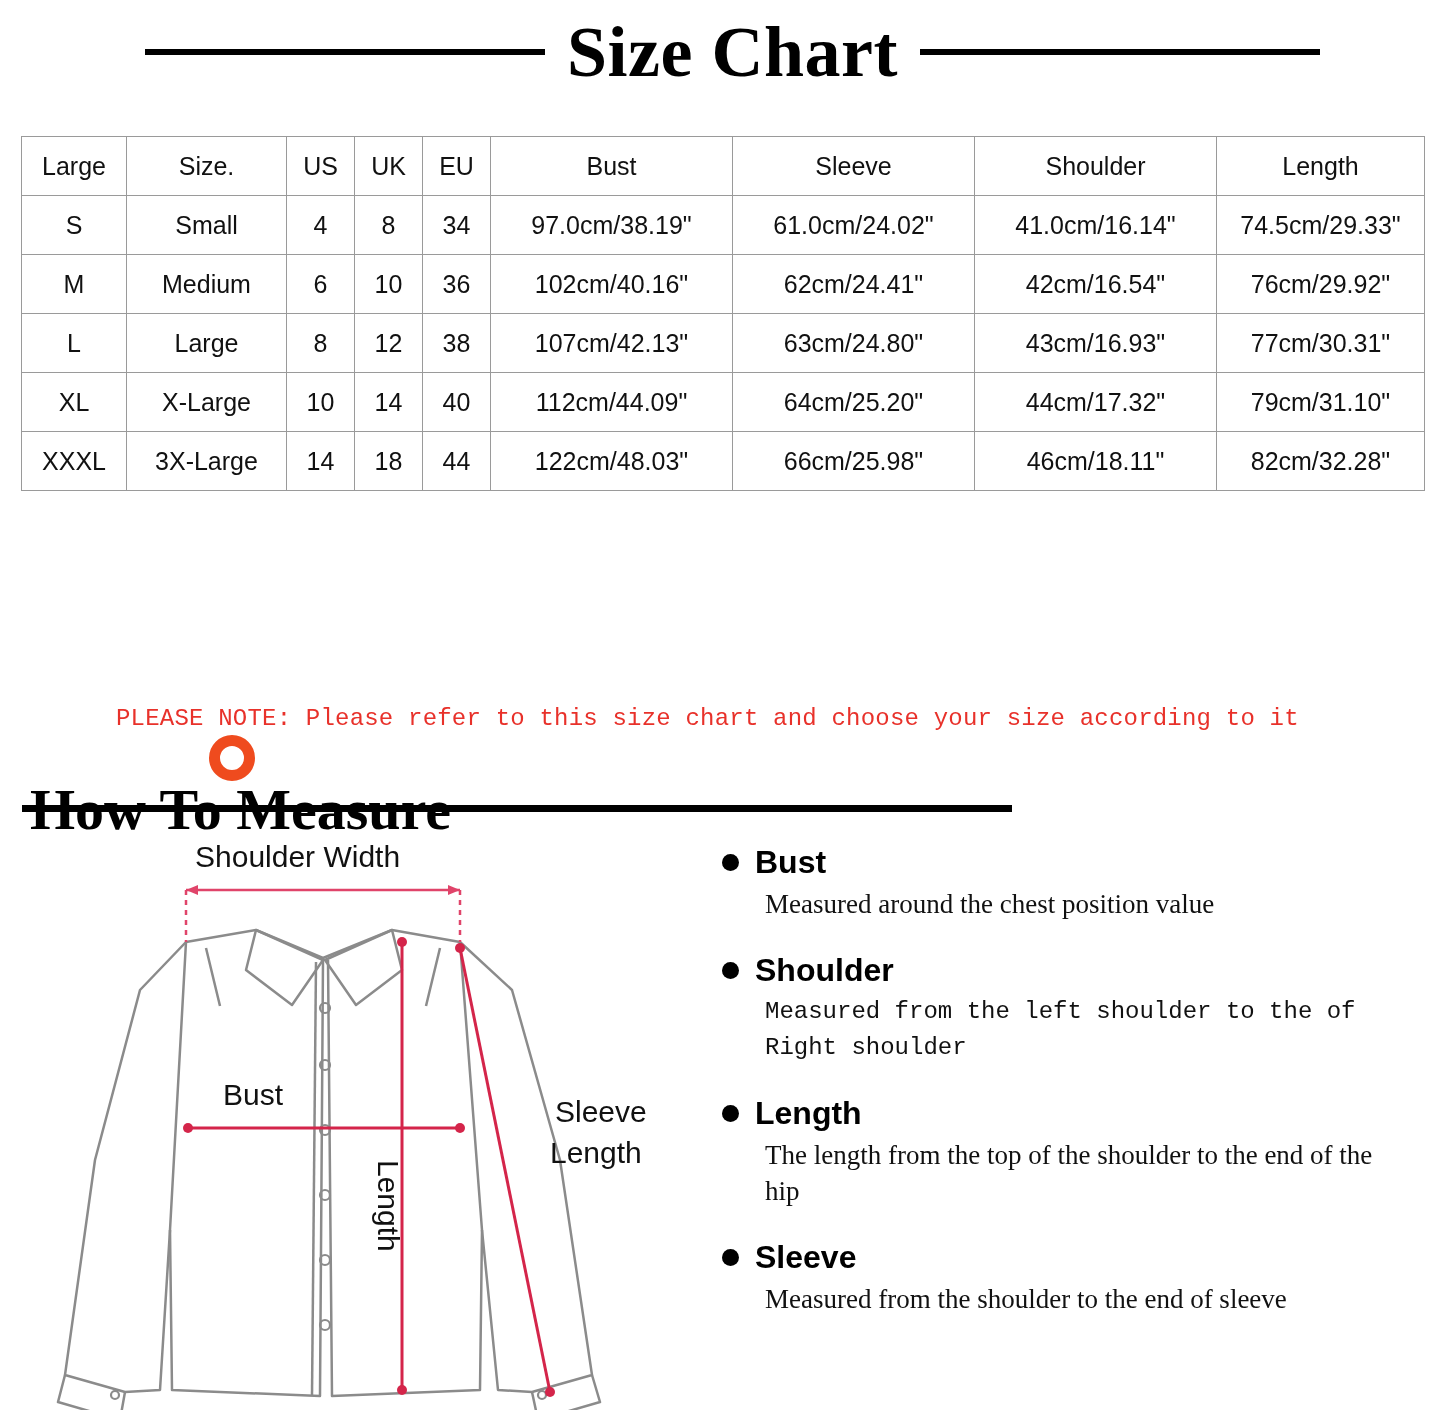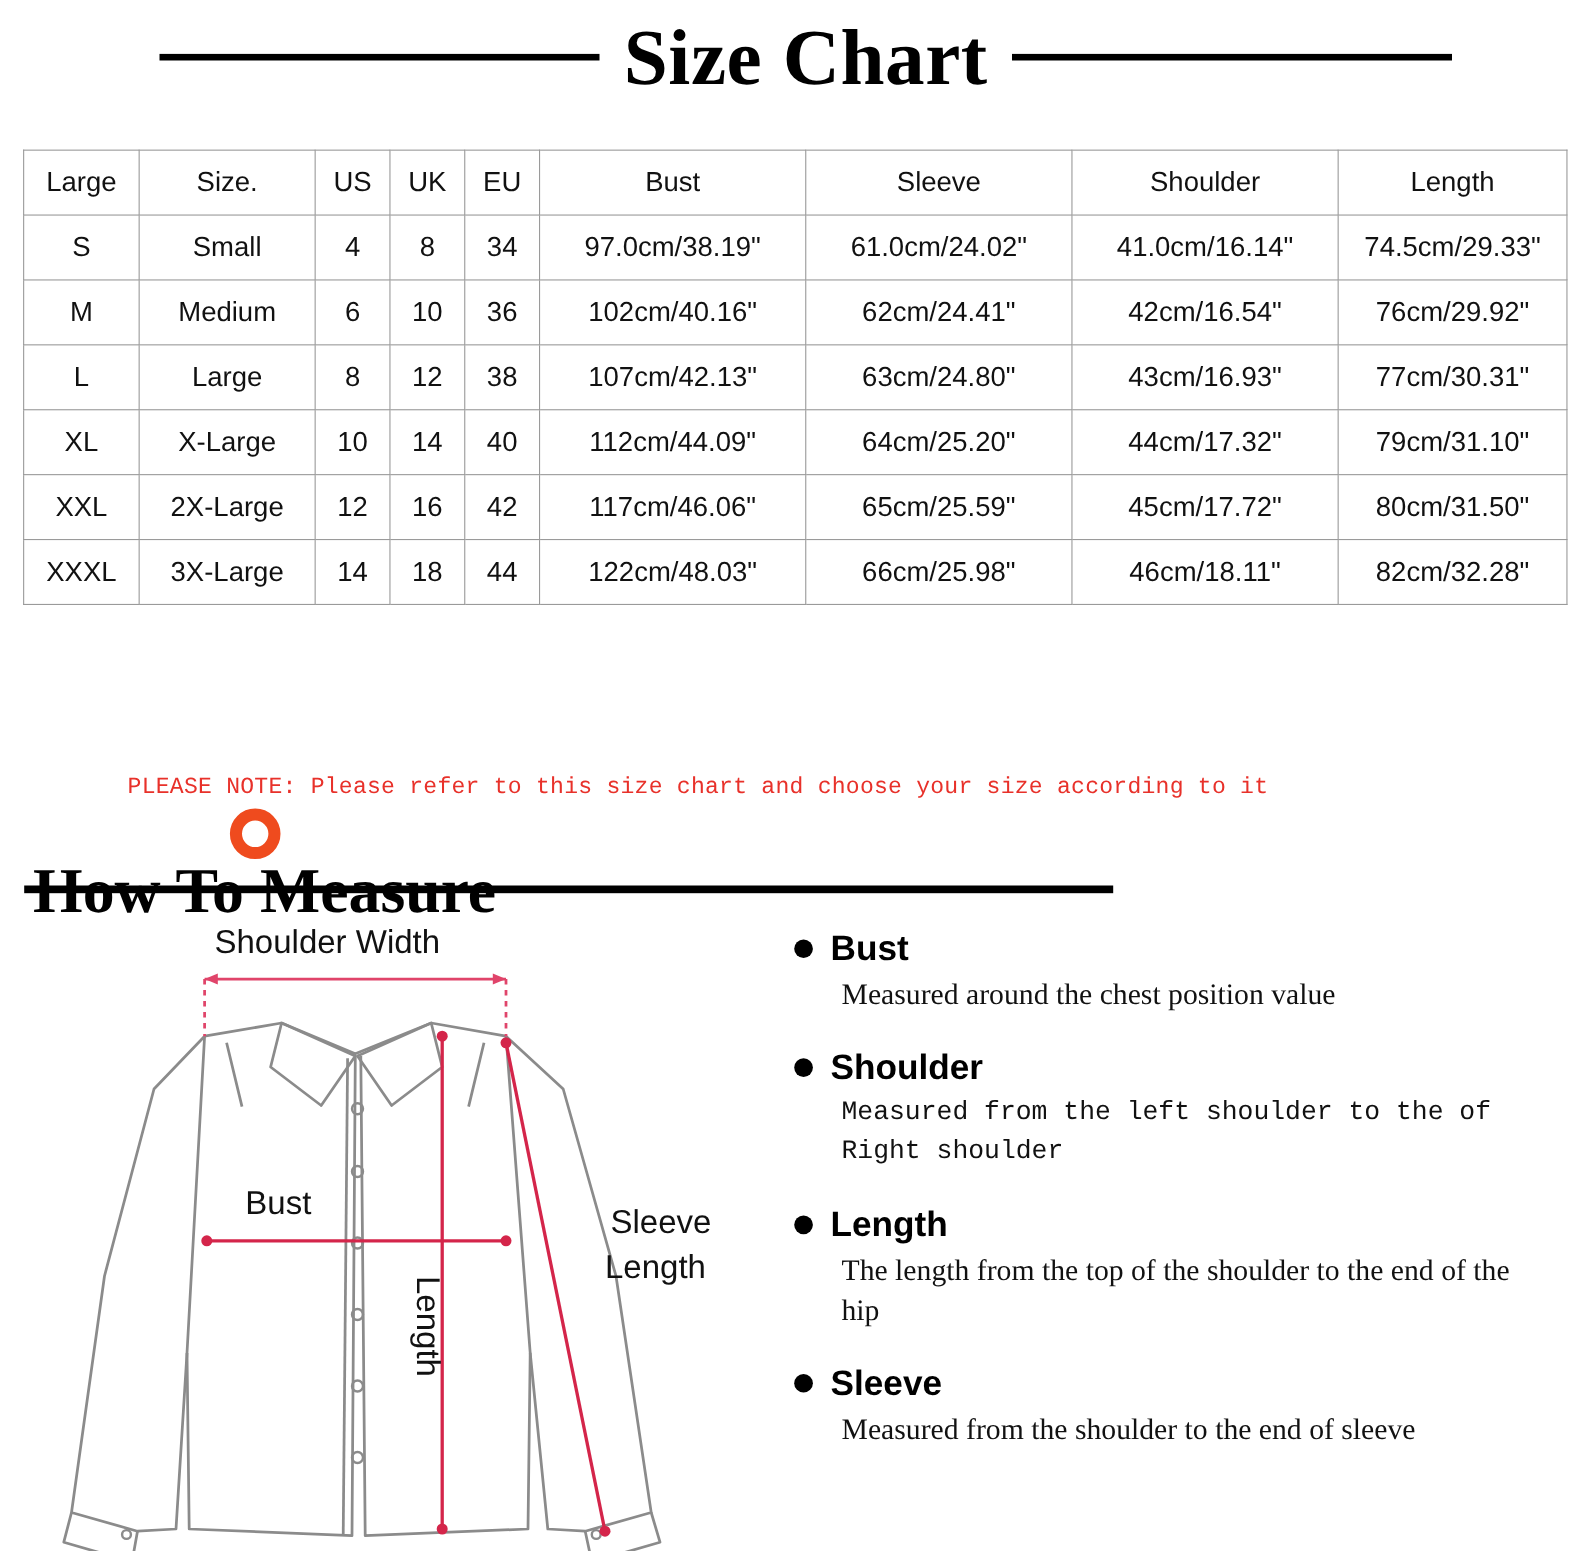--- a/index.html
+++ b/index.html
@@ -80,21 +80,21 @@
   col.c7 { width: 242px; }
   col.c8 { width: 208px; }
 
   
   .please-note {
     position: absolute;
     top: 705px;
     left: 116px;
     color: #e8312a;
     font-family: "Liberation Mono", monospace;
-    font-size: 21px;
+    font-size: 24px;
     letter-spacing: 0.2px;
     white-space: nowrap;
   }
 
   
   .htm-row {
     position: absolute;
     top: 735px;
     left: 30px;
     display: flex;
@@ -265,31 +265,20 @@
         <td>X-Large</td>
         <td>10</td>
         <td>14</td>
         <td>40</td>
         <td>112cm/44.09"</td>
         <td>64cm/25.20"</td>
         <td>44cm/17.32"</td>
         <td>79cm/31.10"</td>
       </tr>
       <tr>
-        <td>XXL</td>
-        <td>2X-Large</td>
-        <td>12</td>
-        <td>16</td>
-        <td>42</td>
-        <td>117cm/46.06"</td>
-        <td>65cm/25.59"</td>
-        <td>45cm/17.72"</td>
-        <td>80cm/31.50"</td>
-      </tr>
-      <tr>
         <td>XXXL</td>
         <td>3X-Large</td>
         <td>14</td>
         <td>18</td>
         <td>44</td>
         <td>122cm/48.03"</td>
         <td>66cm/25.98"</td>
         <td>46cm/18.11"</td>
         <td>82cm/32.28"</td>
       </tr>

